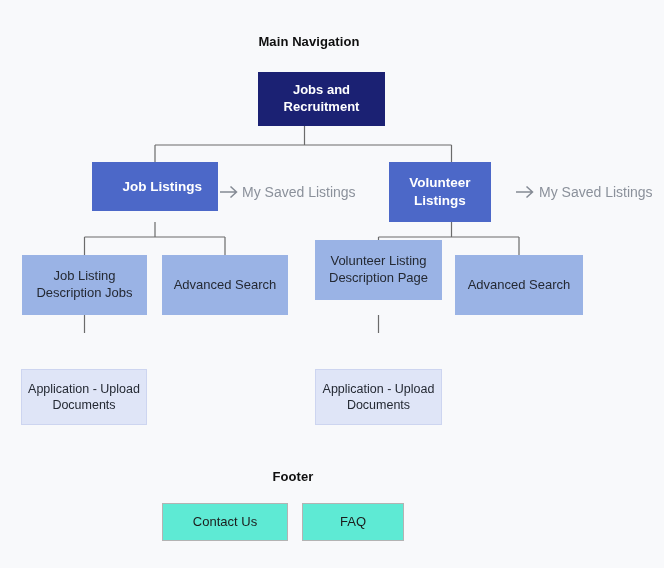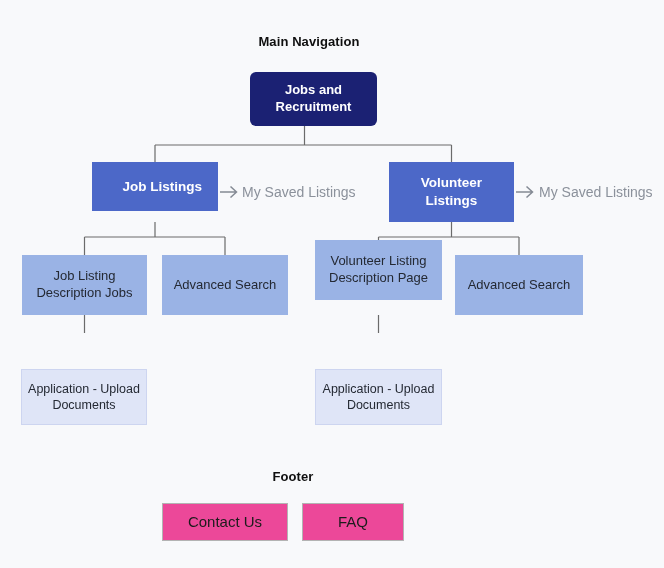--- a/index.html
+++ b/index.html
@@ -31,22 +31,22 @@
   }
   .node-l3{
     background:#9ab3e5;color:#242933;
     font-size:13px;padding:0 8px;
   }
   .node-l4{
     background:#dfe5f7;border:1px solid #cdd5f0;color:#242933;
     font-size:12.5px;padding:0 6px;margin-top:36px;
   }
   .node-footer{
-    background:#ec4899;border:1px solid #b3b3b3;color:#1c1c1c;
-    font-size:15px;
+    background:#5eead4;border:1px solid #b3b3b3;color:#1c1c1c;
+    font-size:13px;
   }
   .saved-label{
     position:absolute;height:16px;line-height:16px;
     font-size:14px;color:#8b919b;white-space:nowrap;
   }
 </style>
 </head>
 <body>
 
 <div class="stage">
@@ -63,28 +63,28 @@
 
     <g stroke="#848a94" stroke-width="1.5" fill="none">
       <path d="M220 192 H236 M230.5 186.5 L236.5 192 L230.5 197.5"></path>
       <path d="M516 192 H532 M526.5 186.5 L532.5 192 L526.5 197.5"></path>
     </g>
   </svg>
 
   <div class="section-title" style="left:209px;top:34px;width:200px;">Main Navigation</div>
   <div class="section-title" style="left:193px;top:469px;width:200px;">Footer</div>
 
-  <div class="node node-root" style="left:250px;top:72px;width:127px;height:54px;border-radius:6px;">
+  <div class="node node-root" style="left:258px;top:72px;width:127px;height:54px;">
     <span>Jobs and Recruitment</span>
   </div>
 
   <div class="node node-l2" style="left:92px;top:162px;width:126px;height:49px;justify-content:flex-end;">
     <span>Job Listings</span>
   </div>
-  <div class="node node-l2" style="left:389px;top:162px;width:125px;height:60px;">
+  <div class="node node-l2" style="left:389px;top:162px;width:102px;height:60px;">
     <span>Volunteer Listings</span>
   </div>
 
   <div class="saved-label" style="left:242px;top:184px;">My Saved Listings</div>
   <div class="saved-label" style="left:539px;top:184px;">My Saved Listings</div>
 
   <div class="node node-l3" style="left:22px;top:255px;width:125px;height:60px;">
     <span>Job Listing Description Jobs</span>
   </div>
   <div class="node node-l3" style="left:162px;top:255px;width:126px;height:60px;">

